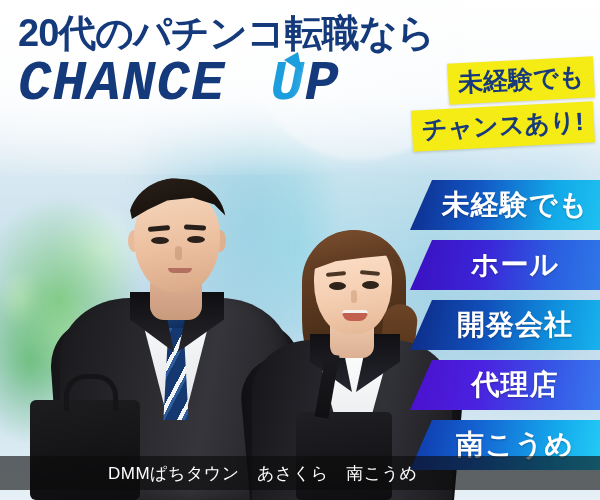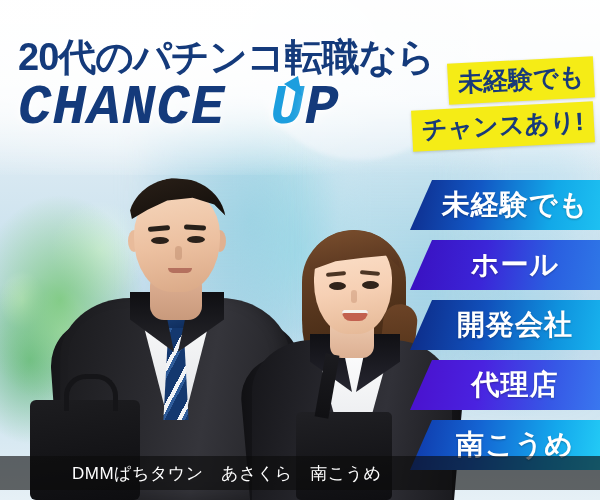--- a/index.html
+++ b/index.html
@@ -245,21 +245,20 @@
     position: absolute; left: 24px; top: -58px; width: 14px; height: 64px;
     background: linear-gradient(180deg, #1b1b1f, #101013);
     transform: rotate(10deg);
   }
 
   
   .headline {
     position: absolute;
     left: 18px; top: 14px;
     z-index: 6;
-    margin-top: 24px;
   }
   .headline .line1 {
     font-size: 38px;
     font-weight: 700;
     letter-spacing: -1px;
     color: #143a7b;
     line-height: 1;
     white-space: nowrap;
     text-shadow: 0 0 6px rgba(255,255,255,.95), 0 0 14px rgba(255,255,255,.8);
   }
@@ -353,20 +352,21 @@
     align-items: center;
     z-index: 8;
   }
   .caption .txt {
     color: #ffffff;
     font-size: 17px;
     font-weight: 400;
     letter-spacing: .5px;
     padding-left: 72px;
     white-space: nowrap;
+    margin-left: 36px;
   }
 </style>
 </head>
 <body>
 
 <div id="banner">
 
   <div class="bg-base"></div>
   <div class="bg-building-a"></div>
   <div class="bg-building-b"></div>

